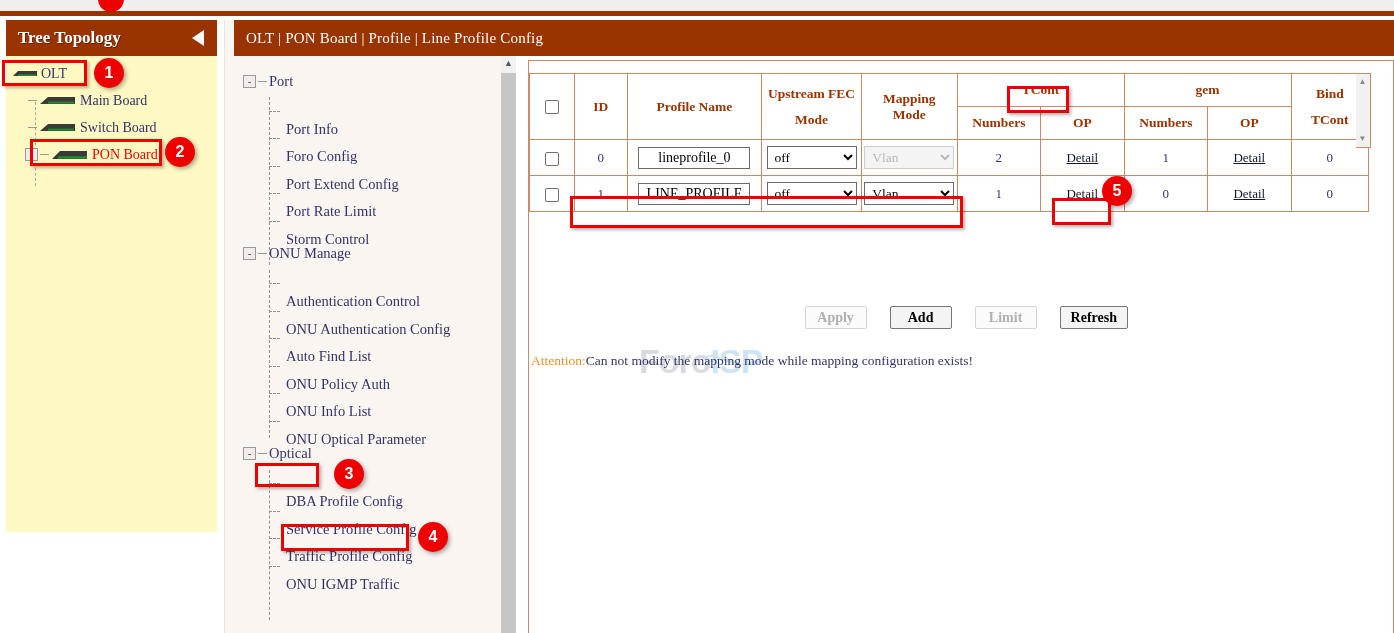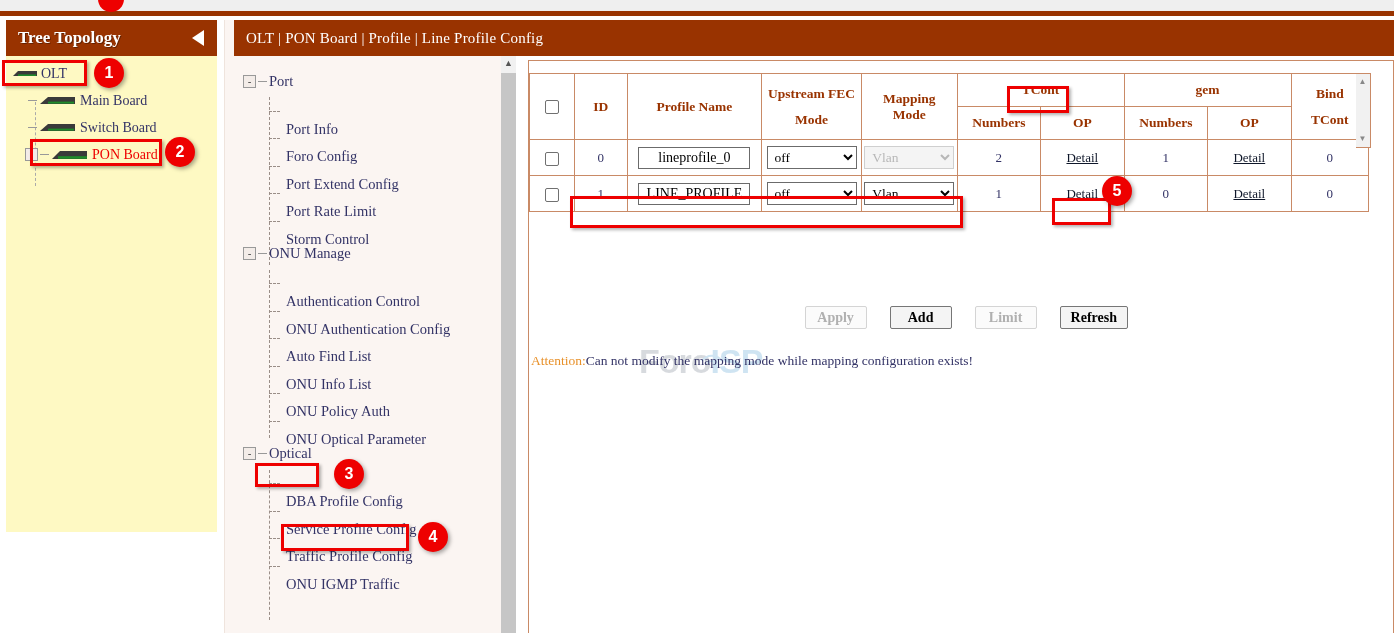--- a/index.html
+++ b/index.html
@@ -344,25 +344,25 @@
       <div class="menu-item">
         <span class="tick"></span>
         <span class="lbl">ONU Authentication Config</span>
       </div>
       <div class="menu-item">
         <span class="tick"></span>
         <span class="lbl">Auto Find List</span>
       </div>
       <div class="menu-item">
         <span class="tick"></span>
+        <span class="lbl">ONU Policy Auth</span>
+      </div>
+      <div class="menu-item">
+        <span class="tick"></span>
         <span class="lbl">ONU Info List</span>
-      </div>
-      <div class="menu-item">
-        <span class="tick"></span>
-        <span class="lbl">ONU Policy Auth</span>
       </div>
       <div class="menu-item">
         <span class="tick"></span>
         <span class="lbl">ONU Optical Parameter</span>
       </div>
     </div>
 
     <div class="menu-group" style="margin-top:5px;">
       <span class="expander">-</span>
       <span class="dash-line"></span>

